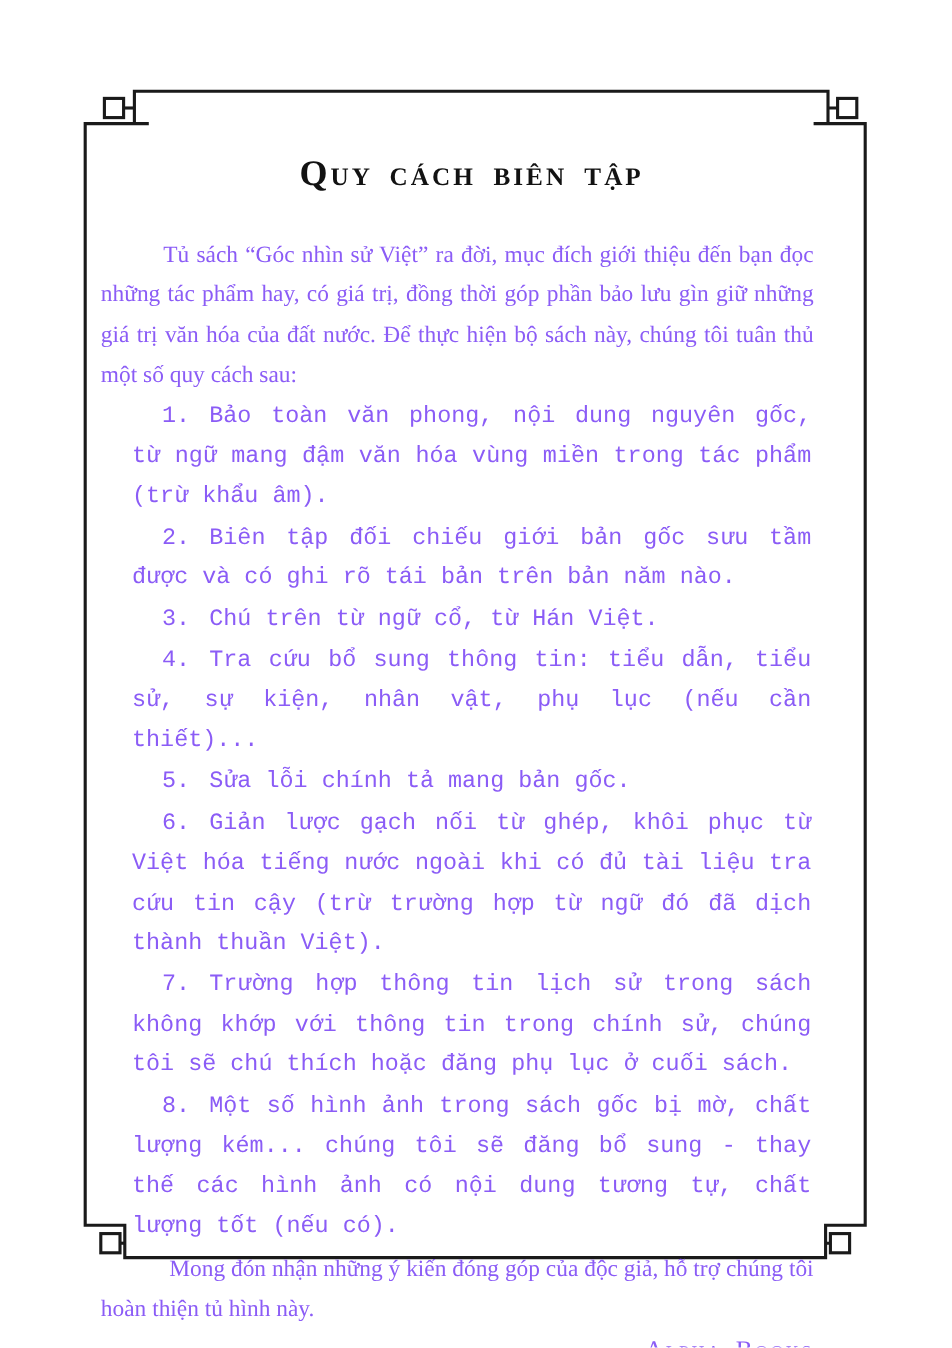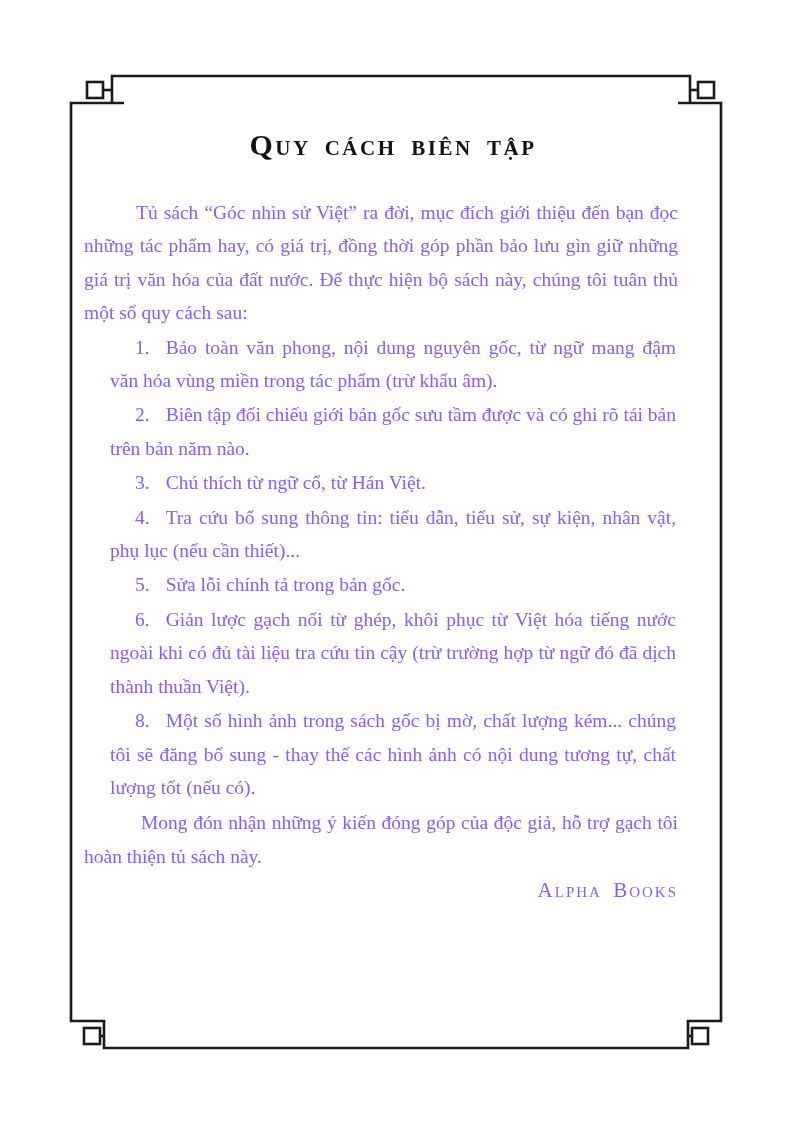--- a/index.html
+++ b/index.html
@@ -23,21 +23,21 @@
   }
   .title::first-letter{font-size:30px;}
 
   .content{
     position:absolute;left:84px;top:196px;width:594px;
     font-size:19.5px;line-height:33.4px;
     text-align:justify;
     color:#8b5cf6;
   }
   .intro{text-indent:52px;margin:0 0 1px 0;}
-  .rule{margin:0 0 1px 26px;width:566px;text-indent:25px;}
+  .rule{margin:0 0 1px 26px;width:566px;text-indent:25px;font-family:Liberation Mono, monospace;}
   .rule-gap{display:inline-block;width:16px;}
   .closing{text-indent:57px;margin:2px 0 0 0;}
   .signature{
     text-align:right;margin-top:1px;
     font-weight:400;font-variant:small-caps;
     font-size:21px;letter-spacing:2px;word-spacing:4px;
   }
 </style>
 </head>
 <body>
@@ -63,30 +63,31 @@
   <div class="title">QUY CÁCH BIÊN TẬP</div>
 
   <div class="content">
 
     <p class="intro">Tủ sách “Góc nhìn sử Việt” ra đời, mục đích giới thiệu đến bạn đọc những tác phẩm hay, có giá trị, đồng thời góp phần bảo lưu gìn giữ những giá trị văn hóa của đất nước. Để thực hiện bộ sách này, chúng tôi tuân thủ một số quy cách sau:</p>
 
     <div class="rule"><span>1.</span><span class="rule-gap"></span><span>Bảo toàn văn phong, nội dung nguyên gốc, từ ngữ mang đậm văn hóa vùng miền trong tác phẩm (trừ khẩu âm).</span></div>
 
     <div class="rule"><span>2.</span><span class="rule-gap"></span><span>Biên tập đối chiếu giới bản gốc sưu tầm được và có ghi rõ tái bản trên bản năm nào.</span></div>
 
-    <div class="rule"><span>3.</span><span class="rule-gap"></span><span>Chú thích từ ngữ cổ, từ Hán Việt.</span></div>
+    <div class="rule"><span>3.</span><span class="rule-gap"></span><span>Chú trên từ ngữ cổ, từ Hán Việt.</span></div>
 
     <div class="rule"><span>4.</span><span class="rule-gap"></span><span>Tra cứu bổ sung thông tin: tiểu dẫn, tiểu sử, sự kiện, nhân vật, phụ lục (nếu cần thiết)...</span></div>
 
-    <div class="rule"><span>5.</span><span class="rule-gap"></span><span>Sửa lỗi chính tả trong bản gốc.</span></div>
+    <div class="rule"><span>5.</span><span class="rule-gap"></span><span>Sửa lỗi chính tả mang bản gốc.</span></div>
 
     <div class="rule"><span>6.</span><span class="rule-gap"></span><span>Giản lược gạch nối từ ghép, khôi phục từ Việt hóa tiếng nước ngoài khi có đủ tài liệu tra cứu tin cậy (trừ trường hợp từ ngữ đó đã dịch thành thuần Việt).</span></div>
 
+    <div class="rule"><span>7.</span><span class="rule-gap"></span><span>Trường hợp thông tin lịch sử trong sách không khớp với thông tin trong chính sử, chúng tôi sẽ chú thích hoặc đăng phụ lục ở cuối sách.</span></div>
 
     <div class="rule"><span>8.</span><span class="rule-gap"></span><span>Một số hình ảnh trong sách gốc bị mờ, chất lượng kém... chúng tôi sẽ đăng bổ sung - thay thế các hình ảnh có nội dung tương tự, chất lượng tốt (nếu có).</span></div>
 
-    <p class="closing">Mong đón nhận những ý kiến đóng góp của độc giả, hỗ trợ gạch tôi hoàn thiện tủ sách này.</p>
+    <p class="closing">Mong đón nhận những ý kiến đóng góp của độc giả, hỗ trợ chúng tôi hoàn thiện tủ hình này.</p>
 
     <div class="signature">Alpha Books</div>
 
   </div>
 
 </div>
 
 </body></html>

